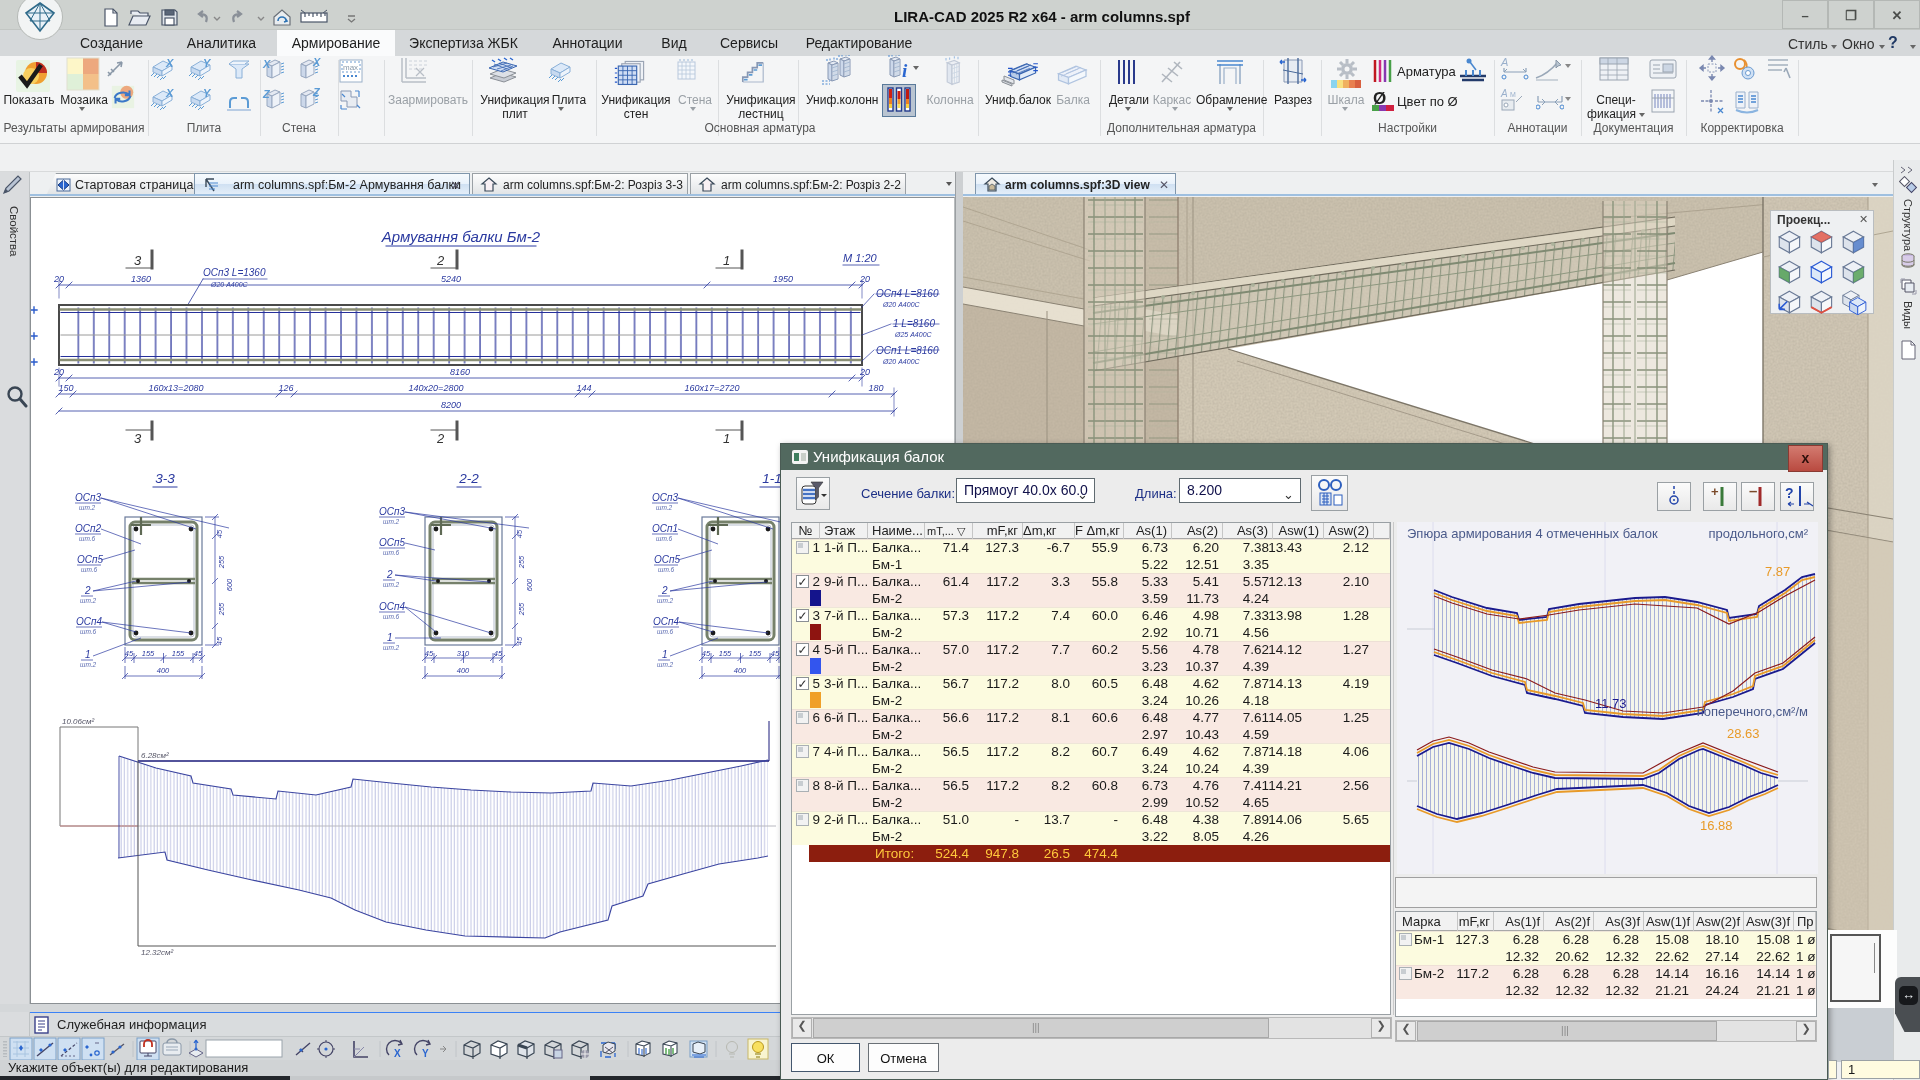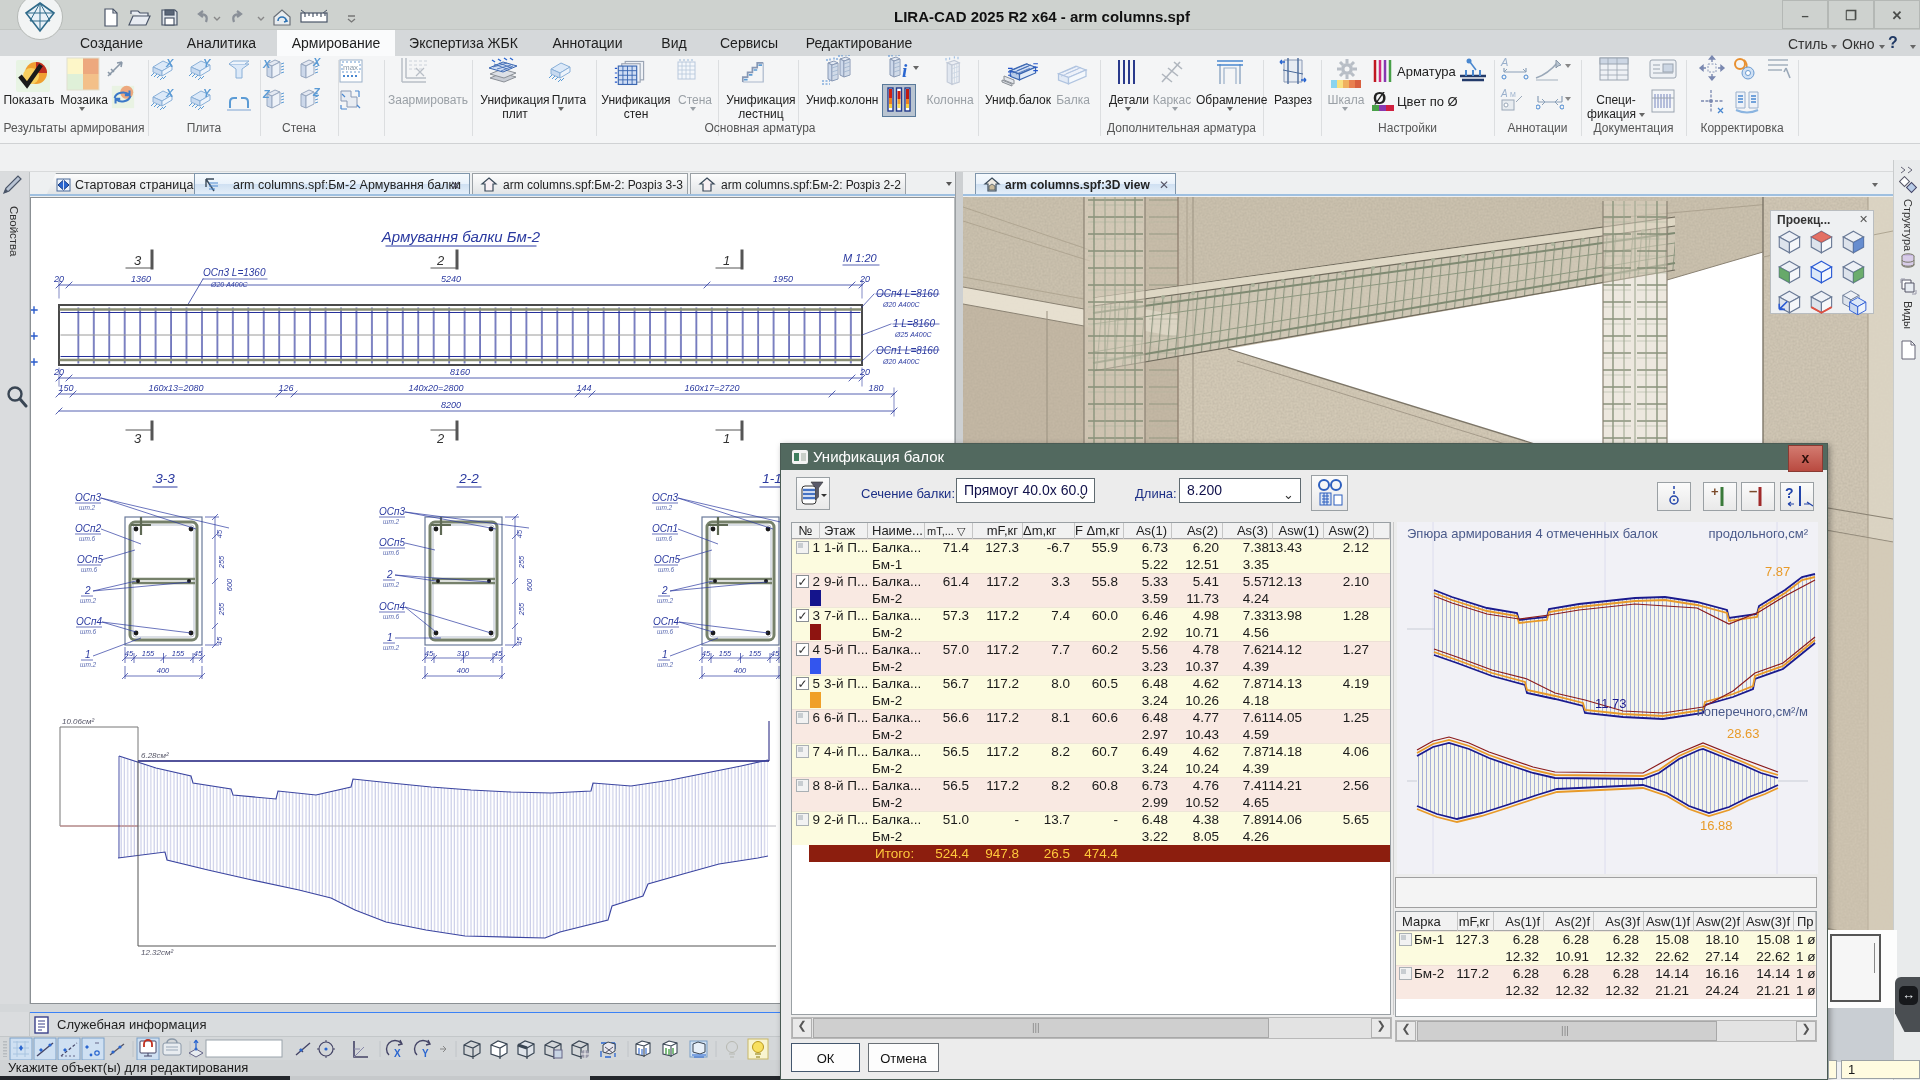--- a/index.html
+++ b/index.html
@@ -1499,21 +1499,21 @@
         <span style="left:123px;width:70px;">6.28</span>
         <span style="left:173px;width:70px;">6.28</span>
         <span style="left:223px;width:70px;">15.08</span>
         <span style="left:273px;width:70px;">18.10</span>
         <span style="left:324px;width:70px;">15.08</span>
         <span style="left:400px;width:20px;text-align:left;">1 ø</span>
       </div>
   <div class="chku" style="left:3px;top:21px;"></div>
   <div class="trow" style="top:36px;width:420px;">
         <span style="left:73px;width:70px;">12.32</span>
-        <span style="left:123px;width:70px;">10.91</span>
+        <span style="left:123px;width:70px;">20.62</span>
         <span style="left:173px;width:70px;">12.32</span>
         <span style="left:223px;width:70px;">22.62</span>
         <span style="left:273px;width:70px;">27.14</span>
         <span style="left:324px;width:70px;">22.62</span>
         <span style="left:400px;width:20px;text-align:left;">1 ø</span>
       </div>
   <div class="trow" style="top:53px;width:420px;">
         <span style="left:18px;width:50px;text-align:left;">Бм-2</span>
         <span style="left:23px;width:70px;">117.2</span>
         <span style="left:73px;width:70px;">6.28</span>

